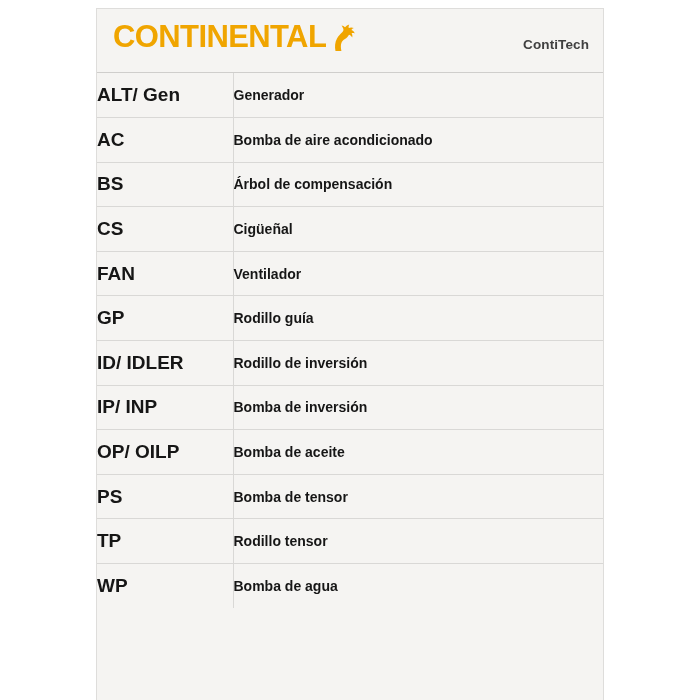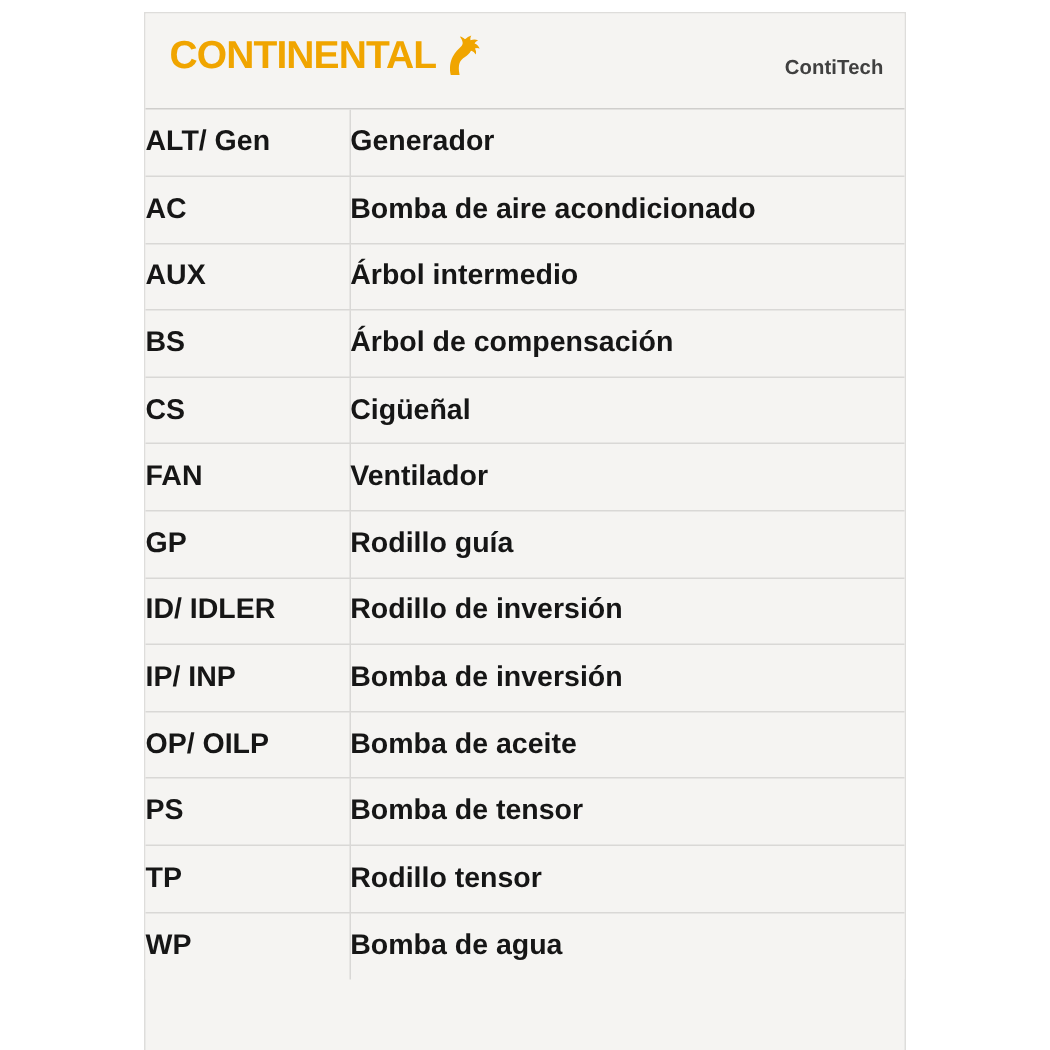--- a/index.html
+++ b/index.html
@@ -42,21 +42,21 @@
   .logo-wrap {
     position: absolute;
     left: 16px;
     top: 12px;
     display: flex;
     align-items: center;
   }
   .logo-text {
     font-family: "Liberation Sans", sans-serif;
     font-weight: bold;
-    font-size: 26px;
+    font-size: 31px;
     letter-spacing: -0.6px;
     color: #f0a500;
     line-height: 1;
     white-space: nowrap;
   }
   .logo-mark {
     margin-left: 4px;
     width: 28px;
     height: 30px;
     position: relative;
@@ -91,21 +91,21 @@
     border-right: 1px solid #d9d8d6;
     padding-left: 18px;
     font-size: 19px;
     font-weight: bold;
     color: #161616;
     white-space: nowrap;
     box-sizing: border-box;
   }
   td.desc {
     padding-left: 14px;
-    font-size: 19px;
+    font-size: 14px;
     font-weight: bold;
     color: #161616;
     white-space: nowrap;
   }
   table.abbr tr:last-child td {
     border-bottom: none;
   }
 </style>
 </head>
 <body>
@@ -127,24 +127,20 @@
 
     <table class="abbr">
       <tbody>
         <tr>
           <td class="code">ALT/ Gen</td>
           <td class="desc">Generador</td>
         </tr>
         <tr>
           <td class="code">AC</td>
           <td class="desc">Bomba de aire acondicionado</td>
-        </tr>
-        <tr>
-          <td class="code">AUX</td>
-          <td class="desc">Árbol intermedio</td>
         </tr>
         <tr>
           <td class="code">BS</td>
           <td class="desc">Árbol de compensación</td>
         </tr>
         <tr>
           <td class="code">CS</td>
           <td class="desc">Cigüeñal</td>
         </tr>
         <tr>

